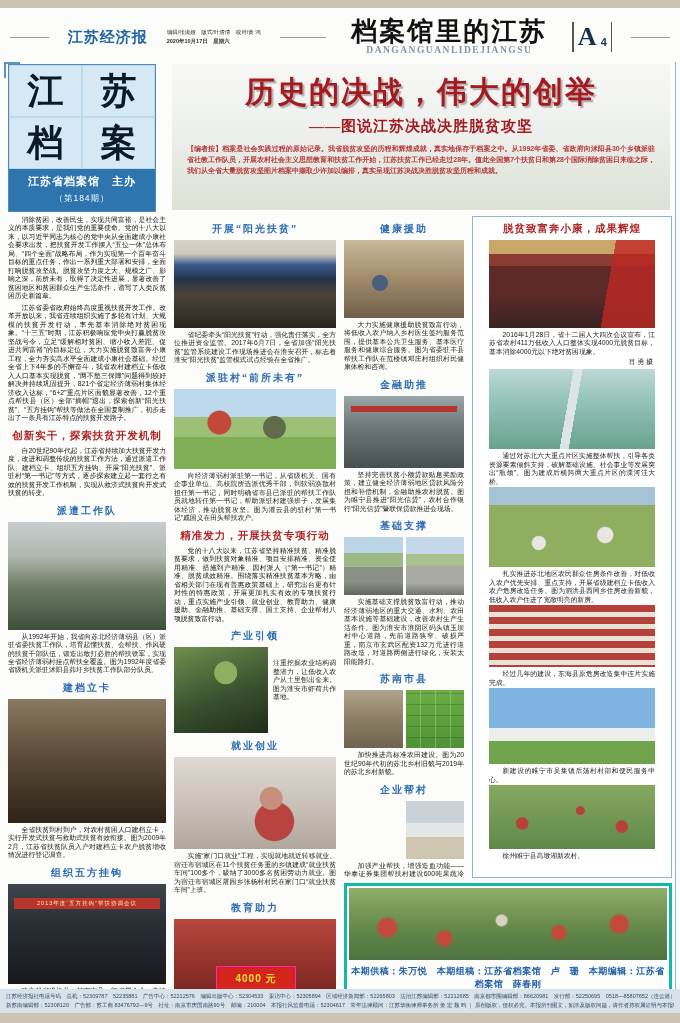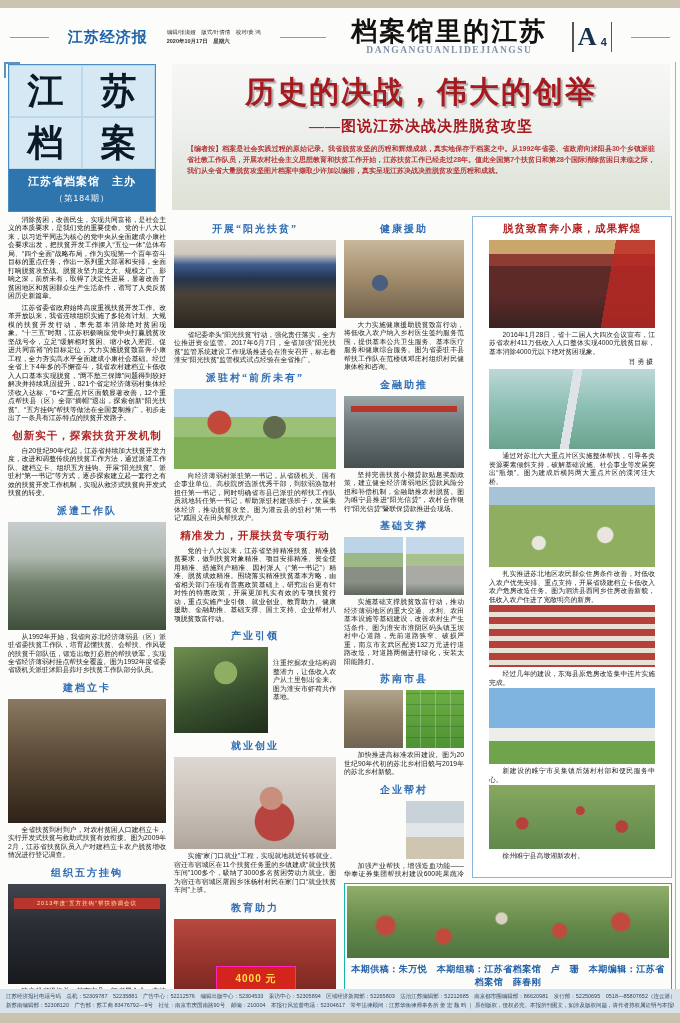--- a/index.html
+++ b/index.html
@@ -41,21 +41,21 @@
 
   
   .cols{position:absolute;left:8px;right:8px;top:216px;height:774px;display:flex;gap:8px;}
   .col{overflow:hidden;}
   .c1{width:158px;}
   .c2{width:162px;}
   .rwrap{flex:1;display:flex;flex-direction:column;}
   .rcols{display:flex;gap:8px;height:662px;}
   .c3{flex:1;overflow:hidden;}
   .c4{width:166px;border:1px solid #8ab4d8;padding:3px 16px;overflow:hidden;background:#fff;}
-  .shared{margin-top:5px;border:1px solid #14b8a6;padding:2px;}
+  .shared{margin-top:5px;border:3px solid #14b8a6;padding:2px;}
 
   .body-p{font-size:6.8px;line-height:1.25;text-align:justify;text-indent:2em;color:#111;margin:0 0 3px;}
   .redhead{color:#b02525;font-weight:bold;font-size:10.5px;text-align:center;margin:6px 0 4px;letter-spacing:1px;font-family:"Liberation Serif","DejaVu Serif",serif;}
   .subhead{color:#2e6db4;font-weight:bold;font-size:10px;text-align:center;margin:6px 0 4px;letter-spacing:2px;font-family:"Liberation Serif","DejaVu Serif",serif;}
   .cap{font-size:6.8px;line-height:1.25;text-align:justify;text-indent:2em;color:#222;margin:3px 0 1px;}
   .byline{font-size:6.8px;text-align:right;color:#222;margin:0 2px 2px 0;}
 
   .ph{width:100%;position:relative;overflow:hidden;}
   .duo{display:flex;gap:3px;}
   .duo .ph{flex:1;}

